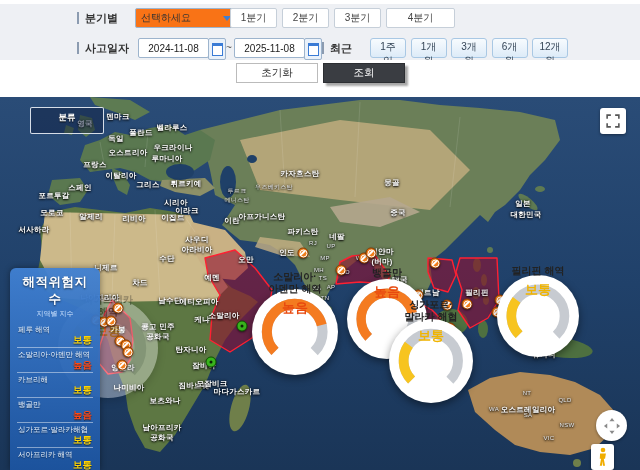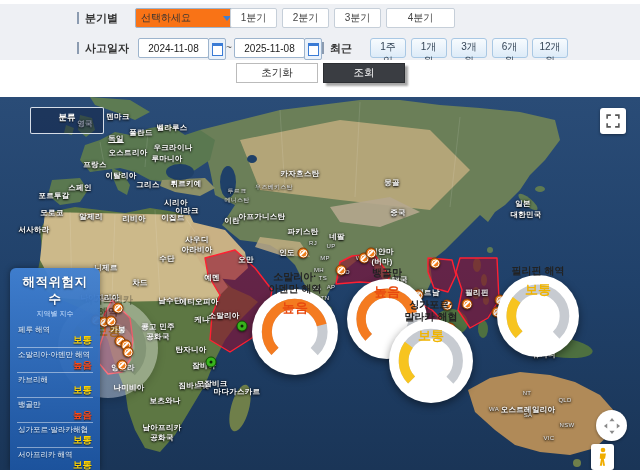--- a/index.html
+++ b/index.html
@@ -228,21 +228,21 @@
         <path d="M460,161 497,161 499,203 488,221 470,231 458,213 462,193 456,175 Z"></path>
       </g>
     </svg>
 
     <div>
 
     <div class="map-label" style="left: 118px; top: 20px;">덴마크</div>
         <div class="map-label" style="left: 85px; top: 27px;">영국</div>
         <div class="map-label" style="left: 172px; top: 31px;">벨라루스</div>
         <div class="map-label" style="left: 141px; top: 36px;">폴란드</div>
-        <div class="map-label" style="left: 116px; top: 42px; text-decoration: underline;">독일</div>
+        <div class="map-label" style="left: 116px; top: 42px;">독일</div>
         <div class="map-label" style="left: 173px; top: 51px;">우크라이나</div>
         <div class="map-label" style="left: 128px; top: 56px;">오스트리아</div>
         <div class="map-label" style="left: 167px; top: 62px;">루마니아</div>
         <div class="map-label" style="left: 95px; top: 68px;">프랑스</div>
         <div class="map-label" style="left: 121px; top: 79px;">이탈리아</div>
         <div class="map-label" style="left: 148px; top: 88px;">그리스</div>
         <div class="map-label" style="left: 186px; top: 87px;">튀르키예</div>
         <div class="map-label" style="left: 80px; top: 91px;">스페인</div>
         <div class="map-label" style="left: 54px; top: 99px;">포르투갈</div>
         <div class="map-label" style="left: 52px; top: 116px;">모로코</div>

